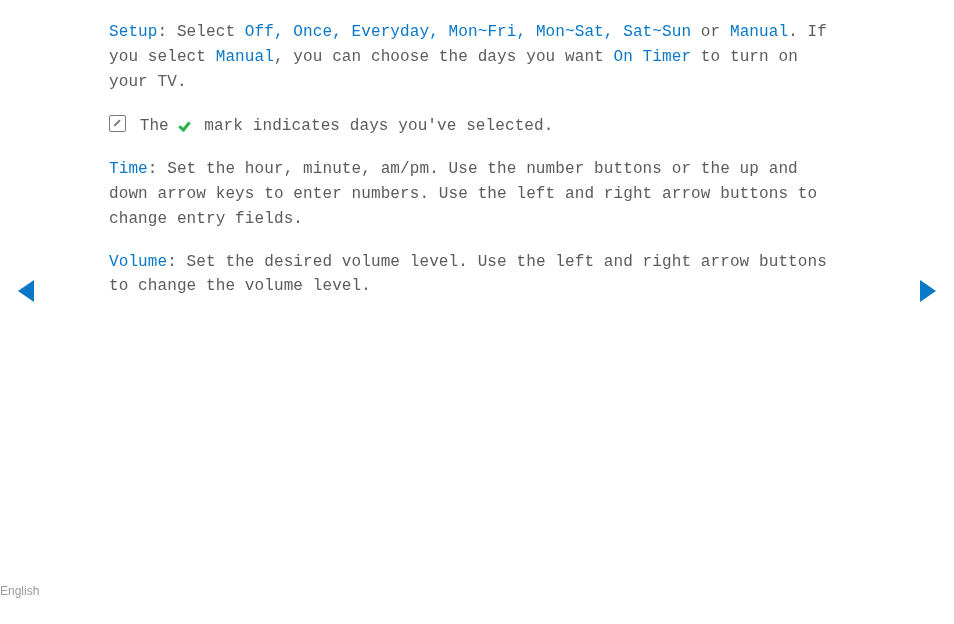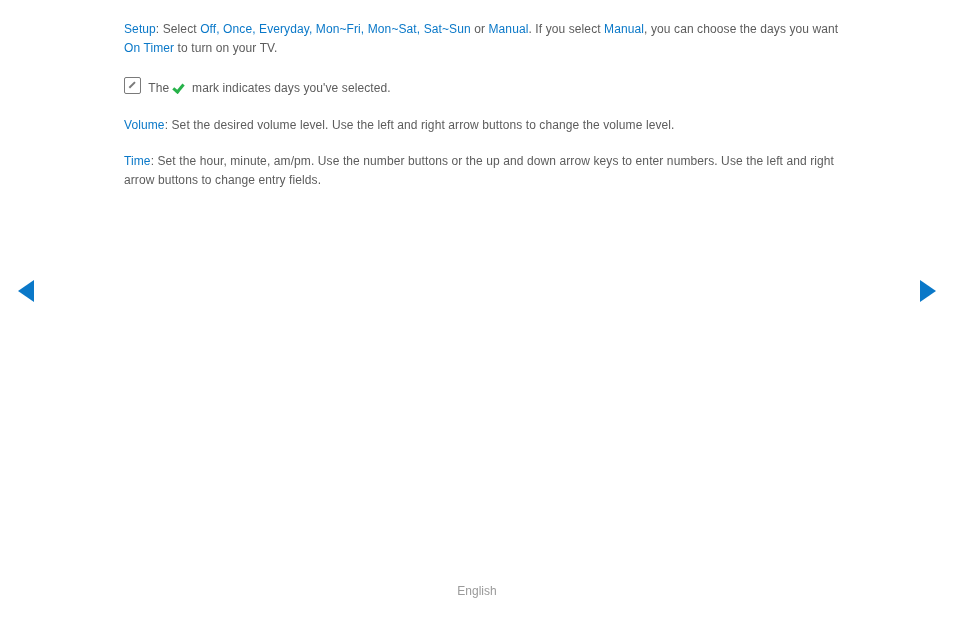--- a/index.html
+++ b/index.html
@@ -9,26 +9,27 @@
     height: 624px;
     background: #ffffff;
     font-family: "Helvetica Neue", Helvetica, Arial, sans-serif;
     font-weight: 300;
     color: #5c5c5c;
     position: relative;
     overflow: hidden;
   }
   .content {
     position: absolute;
-    left: 124px;
+    left: 109px;
     top: 20px;
     width: 730px;
-    font-size: 12px;
+    font-size: 16px;
     line-height: 1.55;
     letter-spacing: 0.1px;
+    font-family: Liberation Mono, monospace;
   }
   .para {
     margin: 0 0  10px 0;
     padding-bottom: 8px;
   }
   .highlight {
     color: #0a78c8;
     font-weight: 400;
   }
   .note-line {
@@ -89,21 +90,20 @@
   .nav-right {
     right: 18px;
     border-top: 11px solid transparent;
     border-bottom: 11px solid transparent;
     border-left: 16px solid #0a78c8;
   }
   .footer {
     position: absolute;
     bottom: 26px;
     width: 100%;
-    text-align: center;
     font-size: 12px;
     color: #9a9a9a;
   }
 </style>
 </head>
 <body>
 
 <div class="nav-arrow nav-left"></div>
 <div class="nav-arrow nav-right"></div>
 
@@ -112,22 +112,22 @@
   <div class="para">
     <span class="highlight">Setup</span><span>: Select </span><span class="highlight">Off, Once, Everyday, Mon~Fri, Mon~Sat, Sat~Sun</span><span> or </span><span class="highlight">Manual</span><span>.</span>
     <span>If you select </span><span class="highlight">Manual</span><span>, you can choose the days you want </span><span class="highlight">On Timer</span><span> to turn on your TV.</span>
   </div>
 
   <div class="para note-line">
     <span class="note-icon"></span><span> The </span><span class="check-icon"></span><span> mark indicates days you've selected.</span>
   </div>
 
   <div class="para">
-    <span class="highlight">Volume</span><span>: Set the desired volume level. Use the left and right arrow buttons to change the volume level.</span>
+    <span class="highlight">Time</span><span>: Set the hour, minute, am/pm. Use the number buttons or the up and down arrow keys to enter numbers. Use the left and right arrow buttons to change entry fields.</span>
   </div>
 
   <div class="para">
-    <span class="highlight">Time</span><span>: Set the hour, minute, am/pm. Use the number buttons or the up and down arrow keys to enter numbers. Use the left and right arrow buttons to change entry fields.</span>
+    <span class="highlight">Volume</span><span>: Set the desired volume level. Use the left and right arrow buttons to change the volume level.</span>
   </div>
 
 </div>
 
 <div class="footer">English</div>
 
 </body></html>

